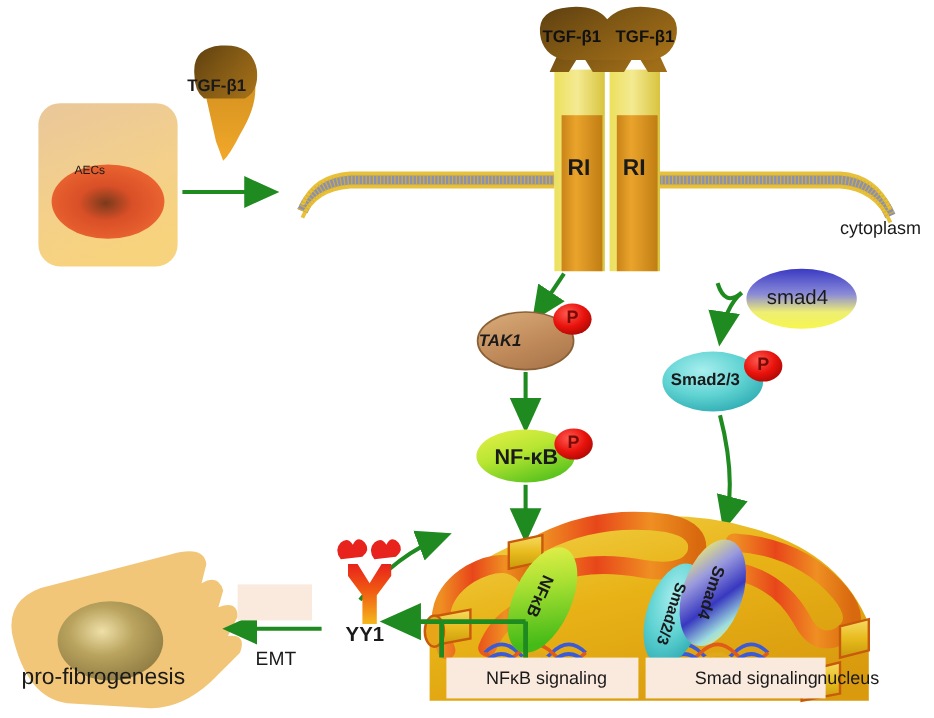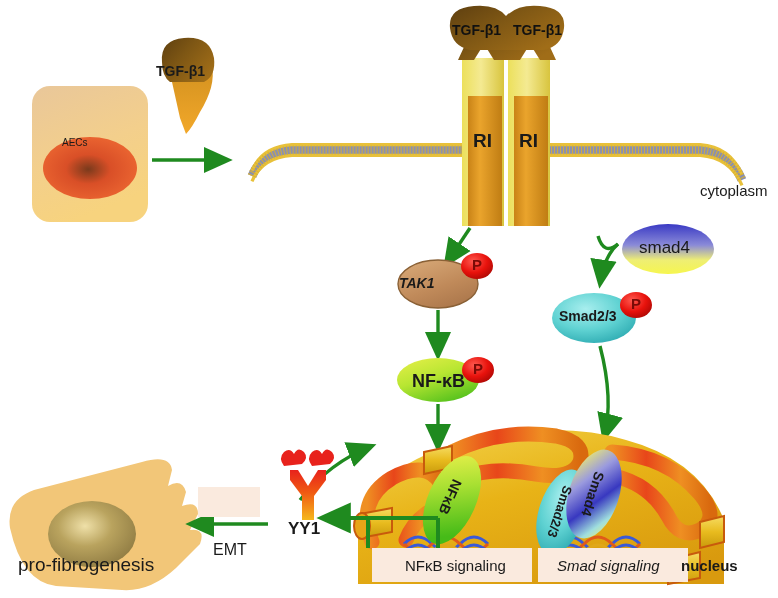--- a/index.html
+++ b/index.html
@@ -277,23 +277,23 @@
             transform:rotate(114deg);transform-origin:center;">NFκB</div>
 
 <div class="lbl" style="left:533px;top:504px;font-size:13px;font-weight:bold;
             transform:rotate(108deg);transform-origin:center;">Smad2/3</div>
 
 <div class="lbl" style="left:570px;top:486px;font-size:14px;font-weight:bold;
             transform:rotate(108deg);transform-origin:center;">Smad4</div>
 
 <div class="lbl" style="left:389px;top:557px;font-size:15px;margin-left:16px;">NFκB signaling</div>
 
-<div class="lbl" style="left:557px;top:557px;font-size:15px;font-style:italic;">Smad signaling</div>
-
-<div class="lbl" style="left:681px;top:557px;font-size:15px;font-weight:bold;">nucleus</div>
+<div class="lbl" style="left:579px;top:557px;font-size:15px;">Smad signaling</div>
+
+<div class="lbl" style="left:681px;top:557px;font-size:15px;font-weight:normal;">nucleus</div>
 
 <div class="lbl" style="left:288px;top:519px;font-size:17px;font-weight:bold;">YY1</div>
 
 <div class="lbl" style="left:213px;top:493px;font-size:16px;margin-top:48px;">EMT</div>
 
 <div class="lbl" style="left:18px;top:554px;font-size:19px;">pro-fibrogenesis</div>
 
 </div>
 
 </body></html>

